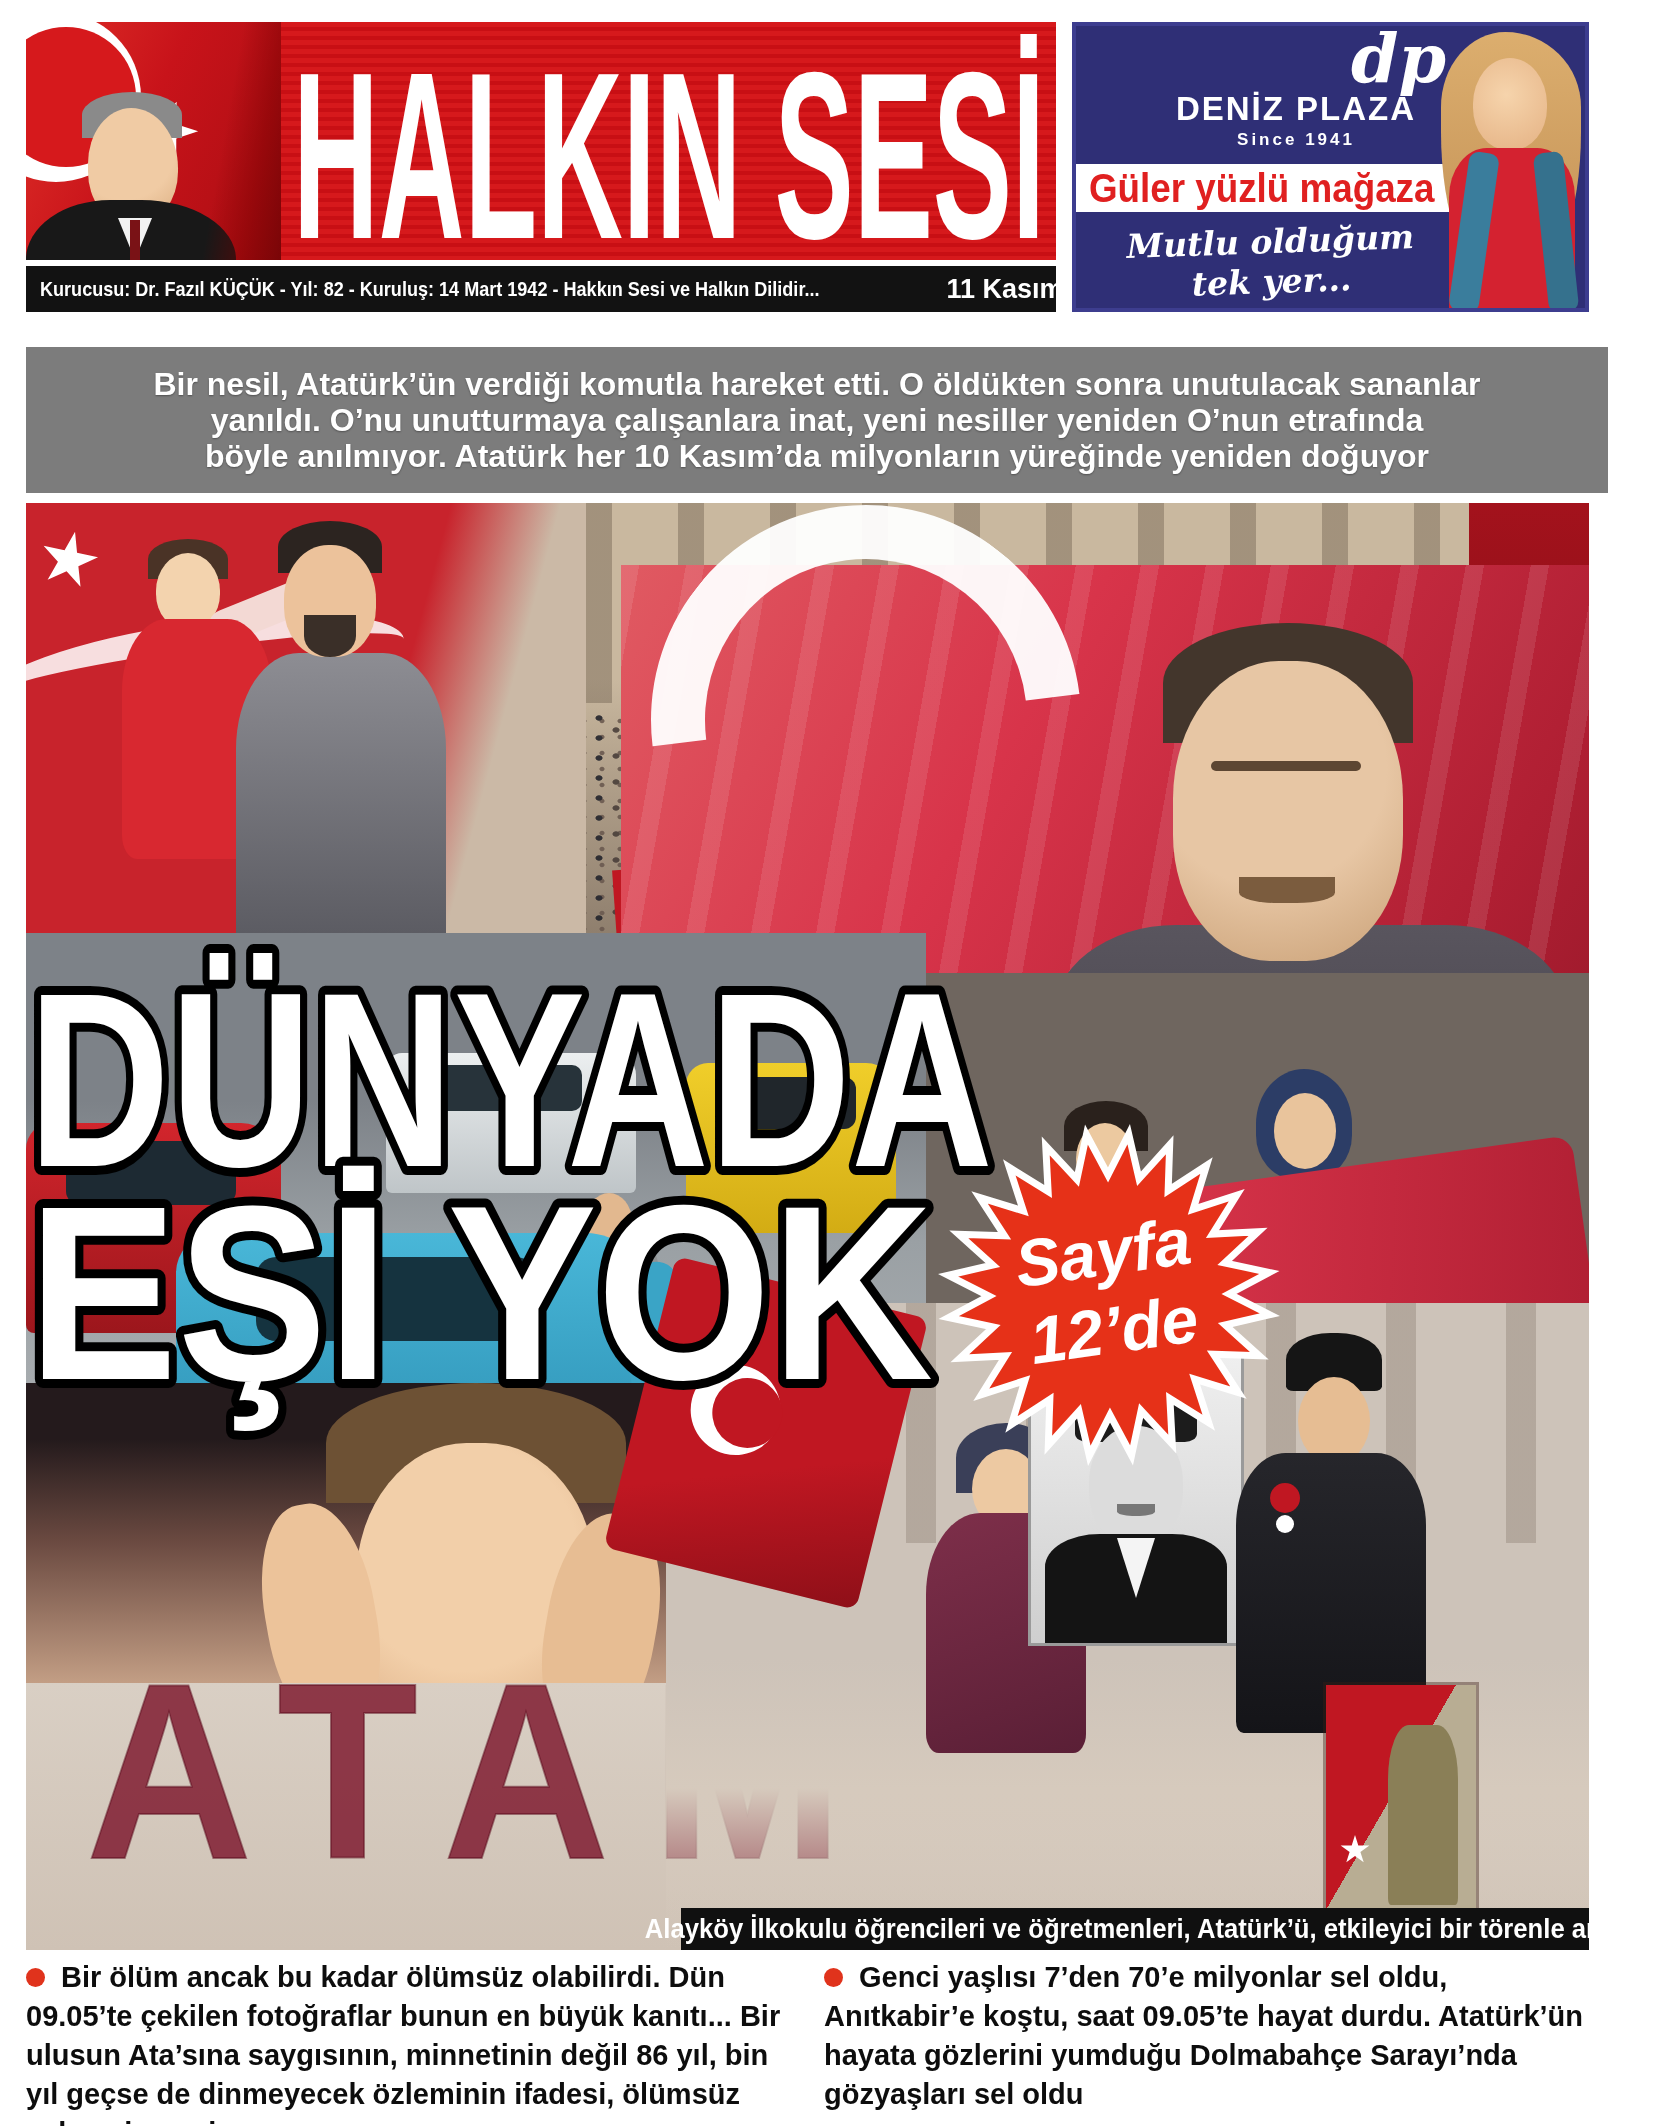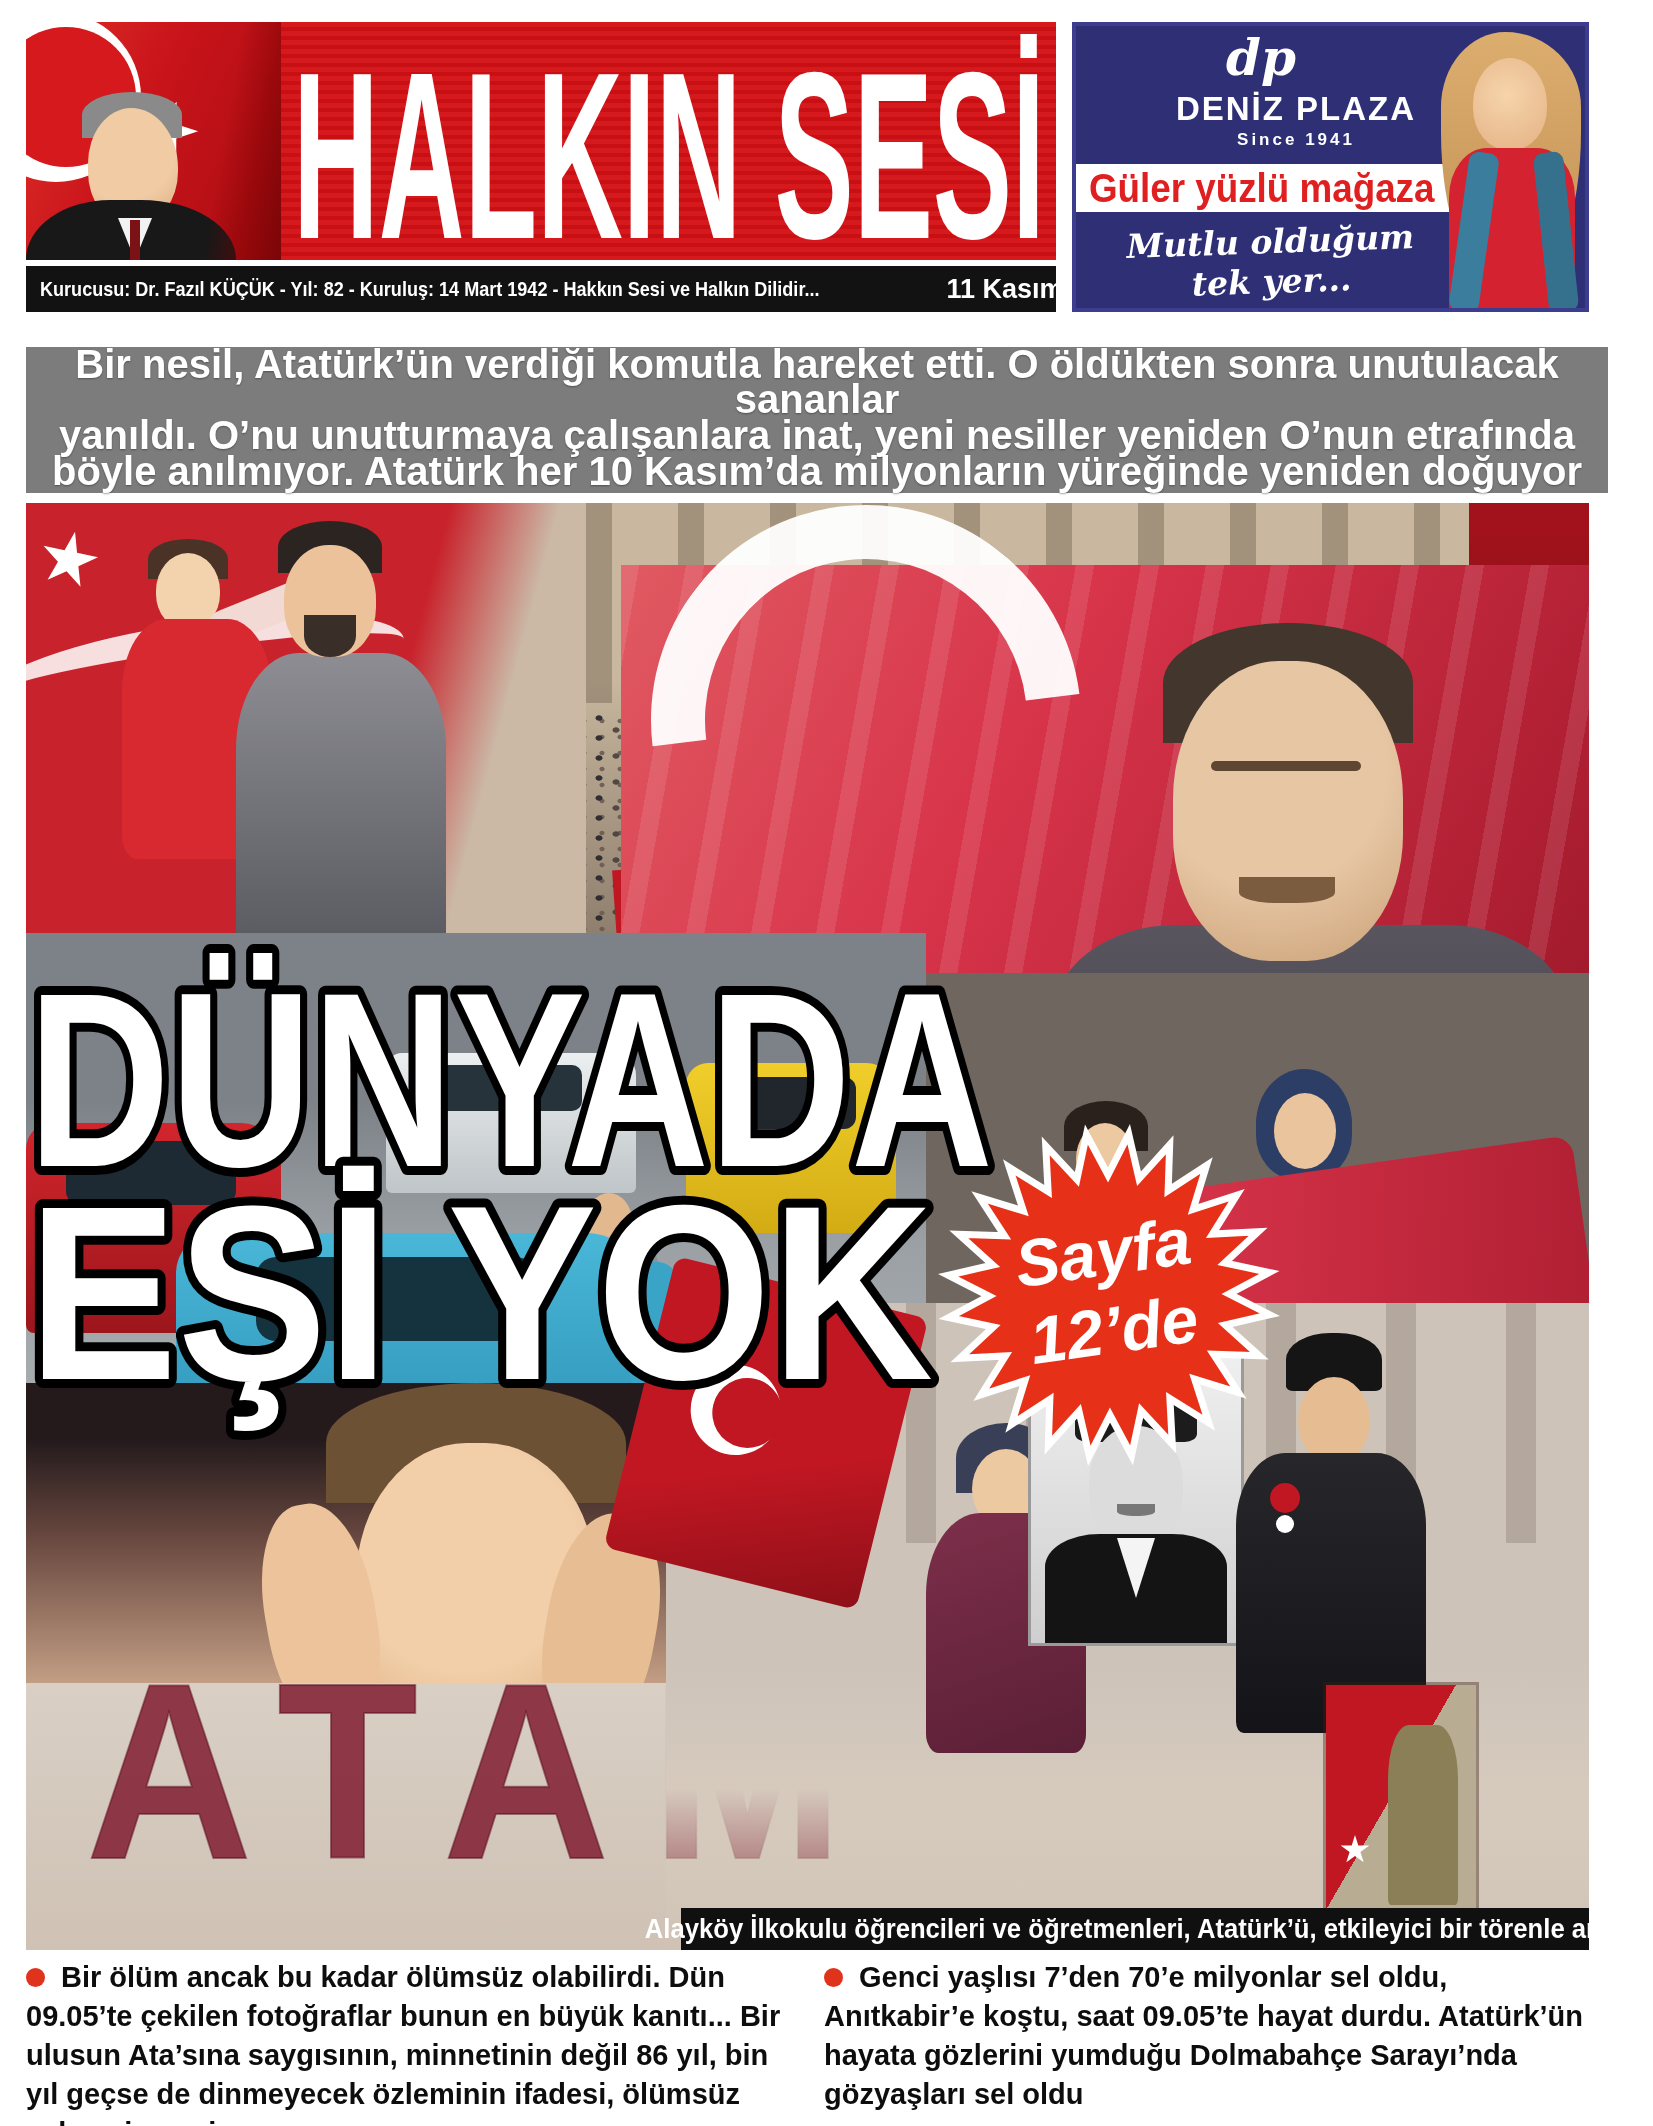--- a/index.html
+++ b/index.html
@@ -28,43 +28,43 @@
   .ptie { position:absolute; left:104px; bottom:0; width:10px; height:40px; background:#7a1216; }
   .title-svg { flex:1; display:block; }
 
   .info-bar { height:46px; margin-top:6px; background:#121212; color:#fff; display:flex;
     align-items:center; justify-content:space-between; padding:0 14px; white-space:nowrap; }
   .info-left { display:inline-block; font-weight:bold; font-size:21px; transform:scaleX(.86); transform-origin:left center; }
   .info-right { display:flex; gap:28px; font-weight:bold; font-size:27px; }
 
   
   .ad { width:517px; height:290px; position:relative; background:#2f2f76; border:4px solid #3d3d8f; overflow:hidden; }
-  .dp-logo { position:absolute; left:150px; top:2px; width:220px; text-align:left; color:#fff;
-    font-family:"DejaVu Serif",serif; font-style:italic; font-weight:bold; font-size:50px; line-height:60px; }
+  .dp-logo { position:absolute; left:150px; top:2px; width:220px; text-align:right; color:#fff;
+    font-family:"DejaVu Serif",serif; font-style:italic; font-weight:bold; font-size:68px; line-height:60px; }
   .ad-brand { position:absolute; left:60px; top:64px; width:320px; text-align:center; color:#fff;
     font-weight:bold; font-size:33px; letter-spacing:2px; }
   .ad-since { position:absolute; left:60px; top:104px; width:320px; text-align:center; color:#fff;
     font-weight:bold; font-size:17px; letter-spacing:3px; }
   .ad-band { position:absolute; left:0; top:138px; width:400px; height:48px; background:#fff; display:flex; align-items:center;text-align:center; }
   .ad-band span { color:#e02020; font-weight:bold; font-size:40px; padding-left:14px; display:inline-block; transform:scaleX(.92); transform-origin:left; }
   .ad-script { position:absolute; left:30px; top:196px; width:330px; text-align:center; color:#fff;
     font-family:"DejaVu Serif",serif; font-style:italic; font-weight:bold; font-size:33px; line-height:40px; transform:rotate(-2deg); }
   .ad-girl { position:absolute; right:-6px; top:6px; width:160px; height:280px; }
   .g-hair { position:absolute; left:10px; top:0; width:140px; height:250px; border-radius:46% 54% 40% 40%/30% 30% 60% 60%;
     background:linear-gradient(180deg,#dcae6e,#c29055); }
   .g-face { position:absolute; left:42px; top:26px; width:74px; height:92px; border-radius:50% 50% 46% 46%;
     background:radial-gradient(circle at 45% 40%,#f6d4ac,#e4b183); }
   .g-shirt { position:absolute; left:18px; top:116px; width:126px; height:164px; border-radius:30% 30% 0 0; background:#d42230; }
   .g-strap { position:absolute; left:28px; top:120px; width:30px; height:160px; background:#3a7d9c; transform:rotate(8deg); border-radius:10px; }
   .g-strap2 { position:absolute; right:20px; top:120px; width:30px; height:160px; background:#35718d; transform:rotate(-6deg); border-radius:10px; }
 
   
   .strapline { margin-top:35px; height:146px; background:#7c7c7c; color:#fff; text-align:center;
-    display:flex; flex-direction:column; justify-content:flex-start; gap:1px;
-    font-weight:bold; font-size:40px; line-height:35px; text-shadow:0 1px 2px rgba(0,0,0,.35); }
+    display:flex; flex-direction:column; justify-content:center; gap:1px;
+    font-weight:bold; font-size:32px; line-height:35px; text-shadow:0 1px 2px rgba(0,0,0,.35); }
 
   
   .collage { margin-top:10px; position:relative; width:1563px; height:1447px; overflow:hidden; background:#b9a795; }
   .ph { position:absolute; }
   .speckle { background-image:
       radial-gradient(#23242c 3px,transparent 4px),
       radial-gradient(#4a3f3a 3px,transparent 4px),
       radial-gradient(#6b5a50 2px,transparent 3px);
     background-size:26px 20px,34px 26px,18px 16px; background-position:0 0,13px 9px,7px 5px; }
 

